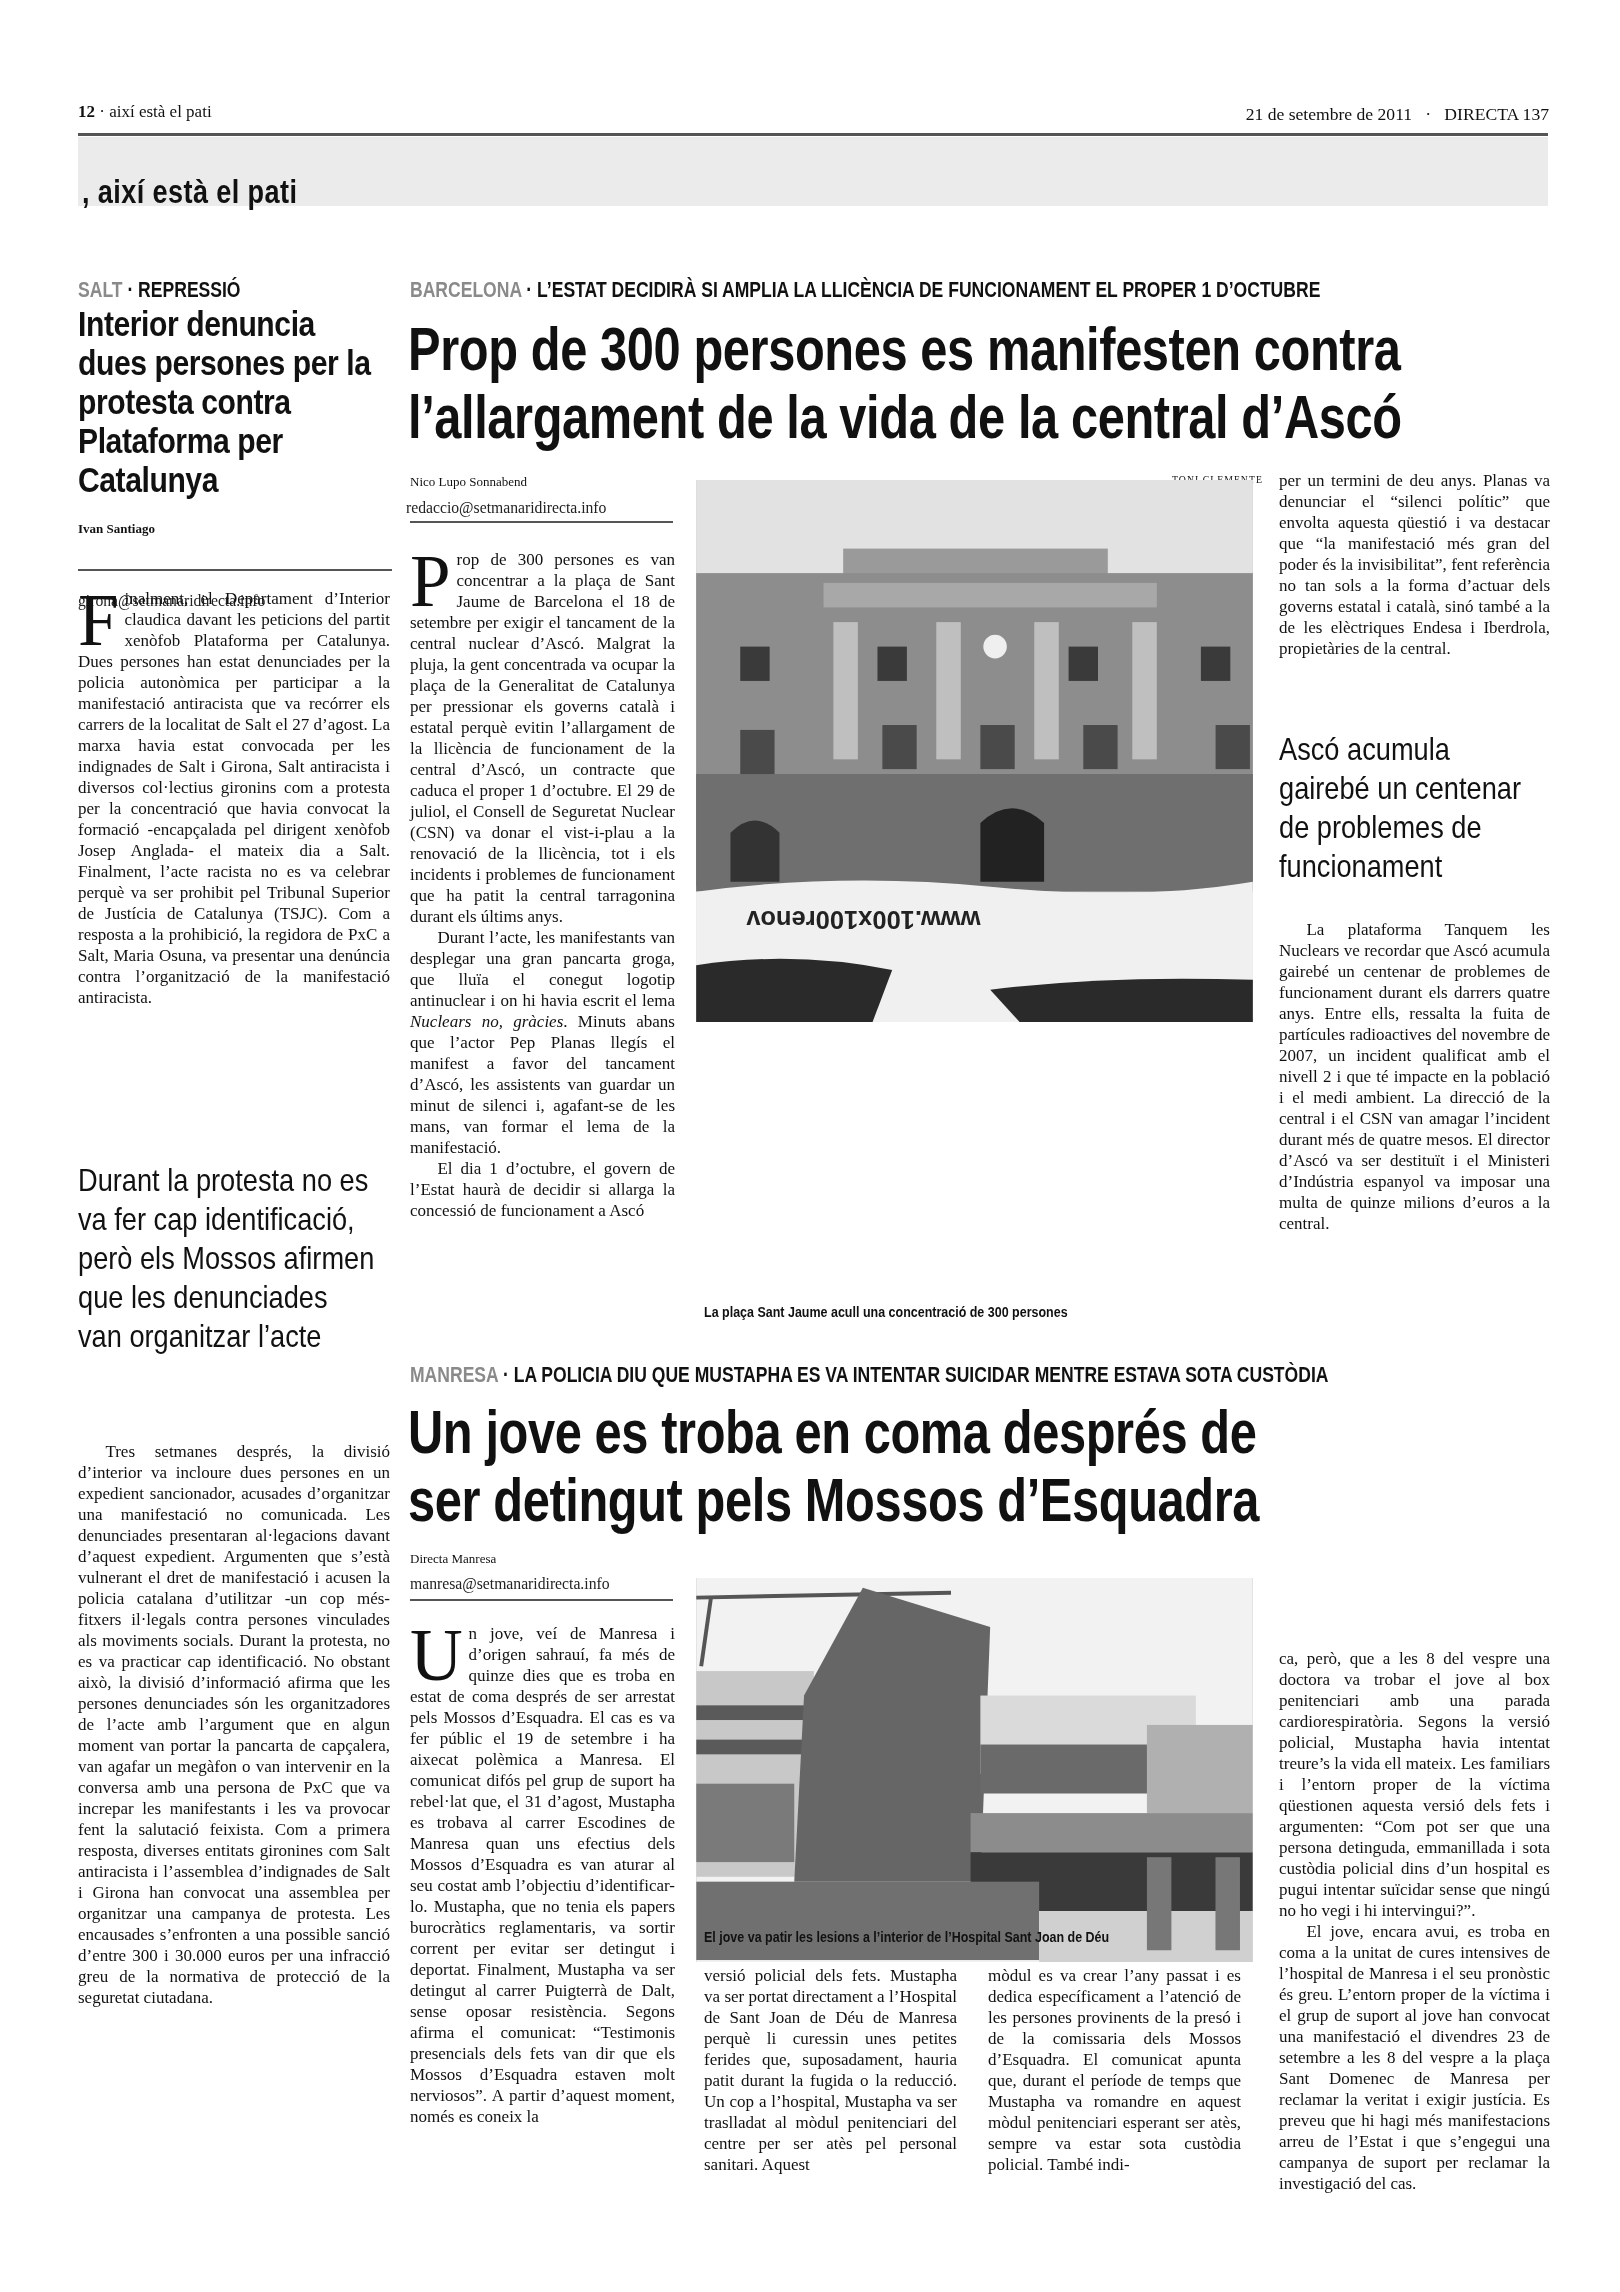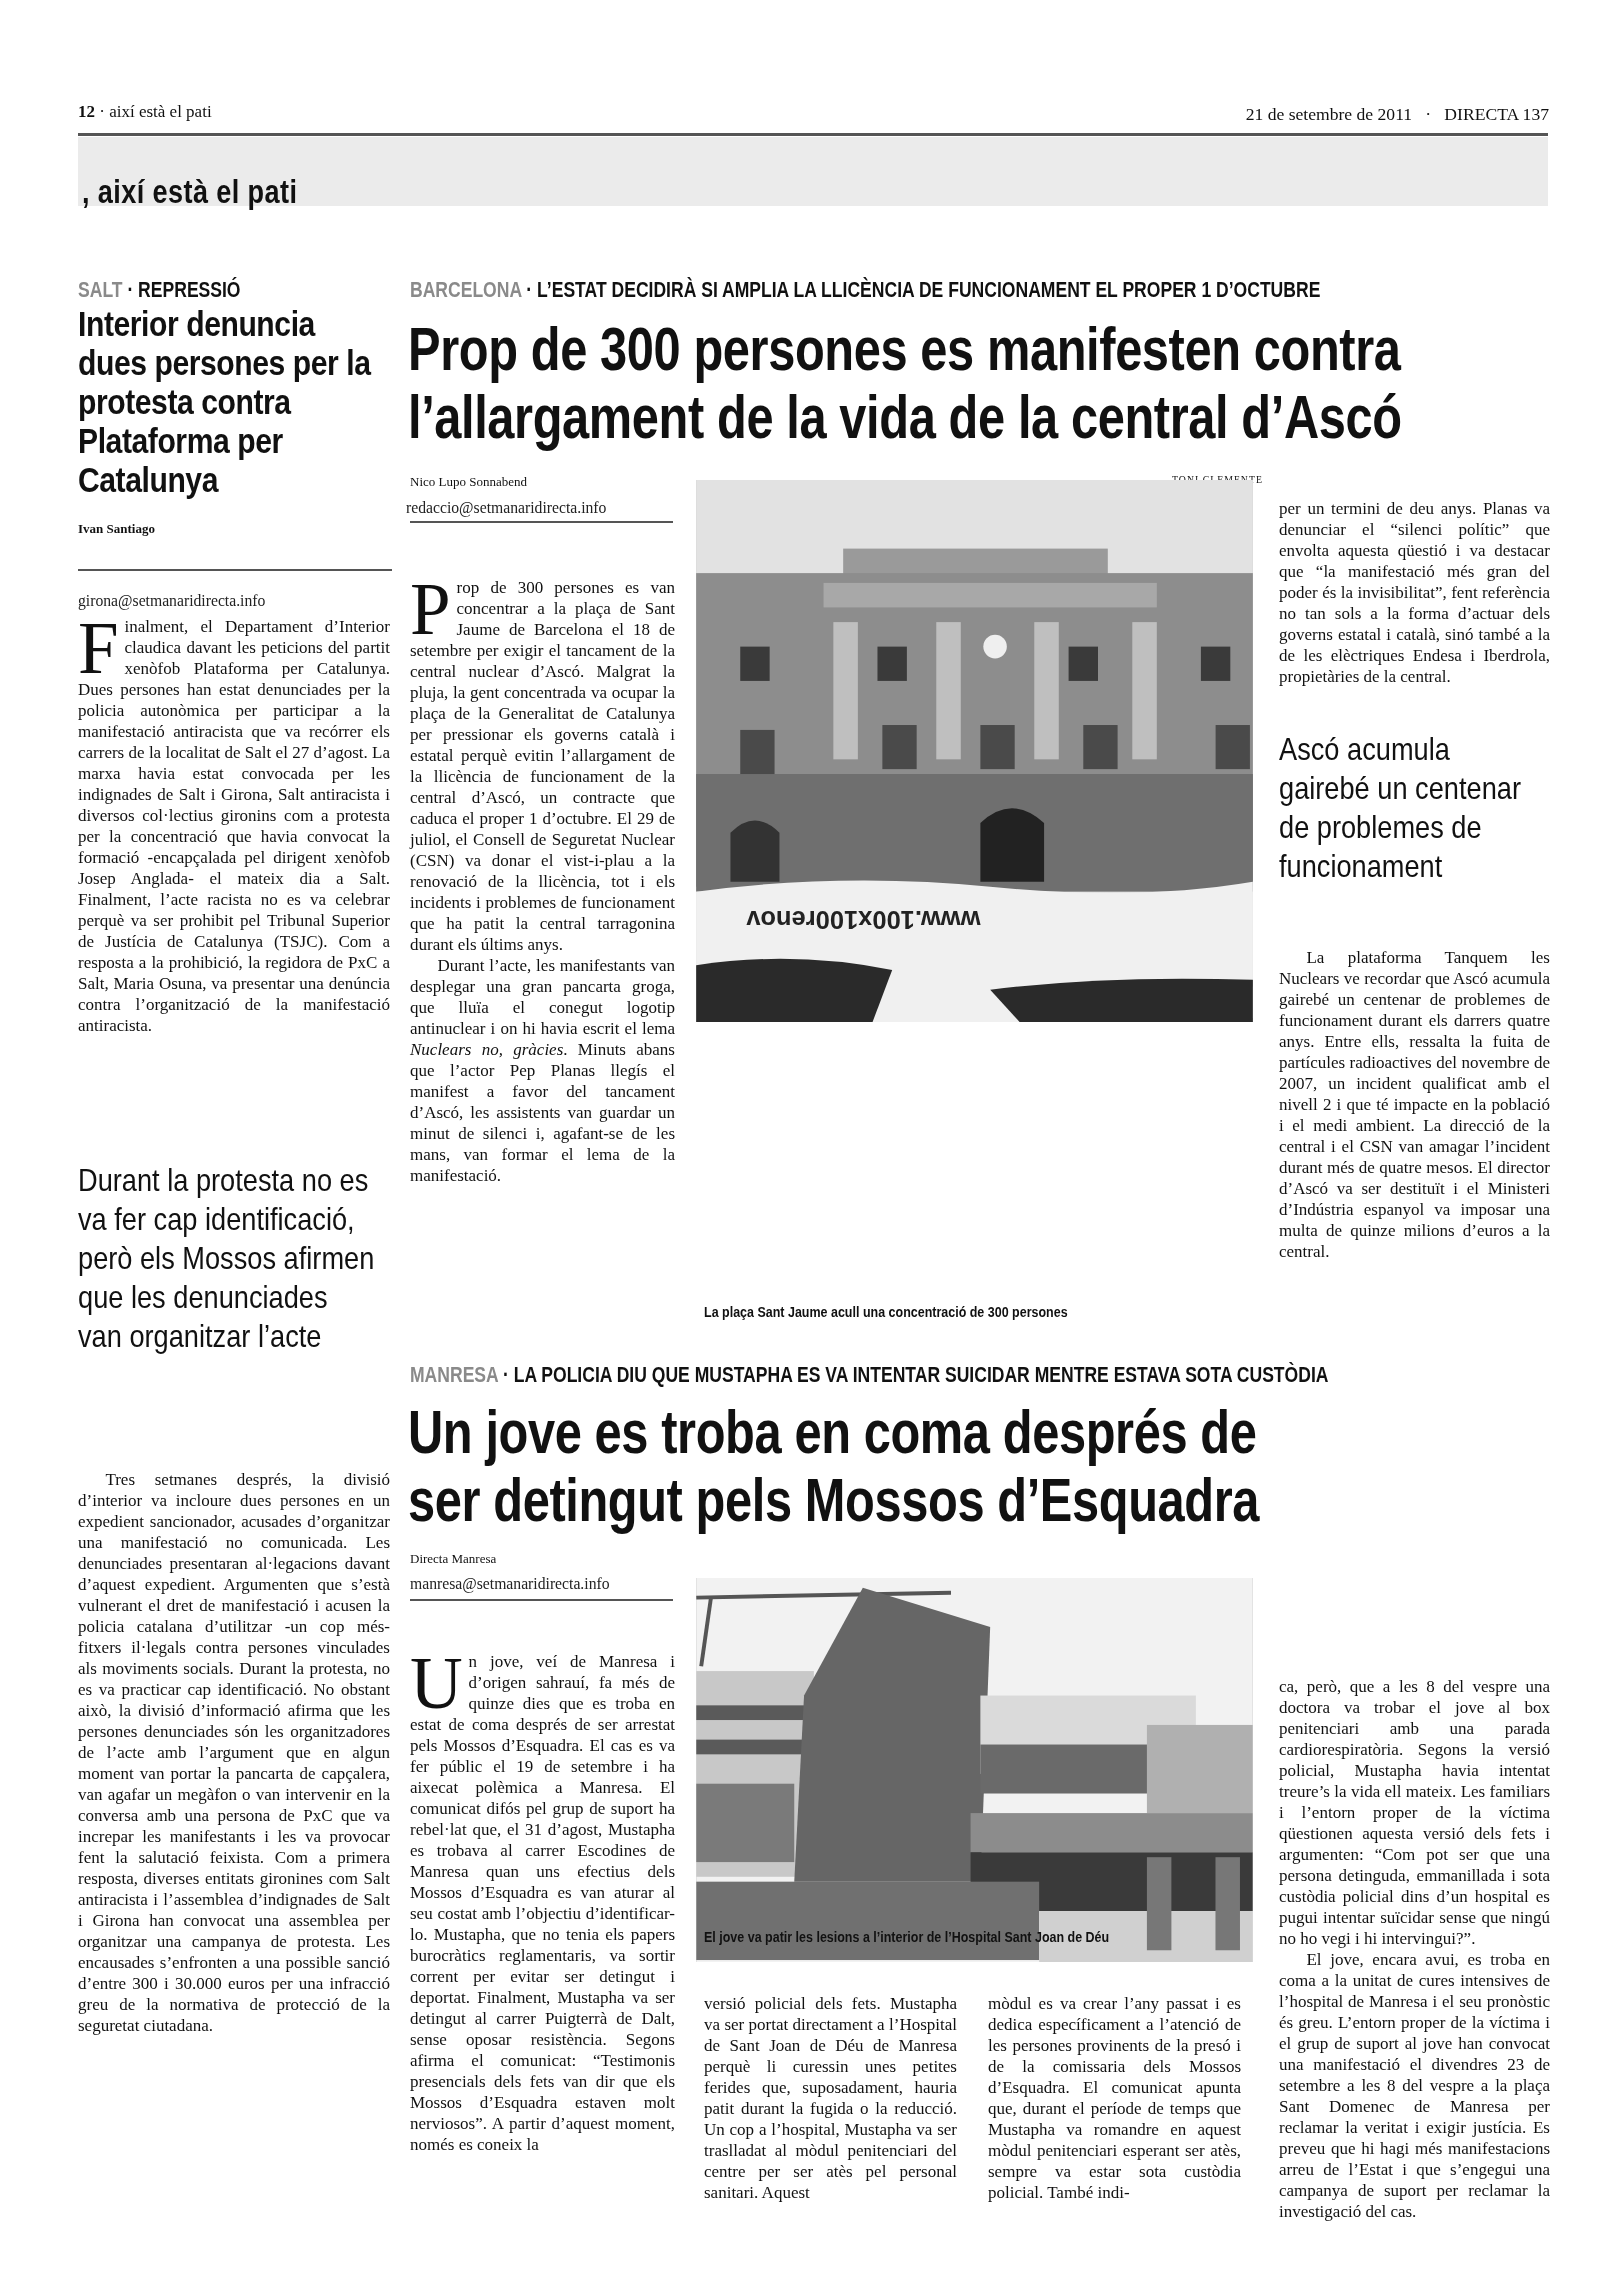--- a/index.html
+++ b/index.html
@@ -24,21 +24,21 @@
 
   
   .lcol { left: 78px; width: 299px; }
   .l-head { top: 304px; font-family: "Liberation Sans", sans-serif; font-weight: bold; font-size: 35px;
             line-height: 39px; letter-spacing: -0.5px; transform: scaleX(0.86); transform-origin: left; width: 348px; }
   .byline-name { font-size: 13px; font-family: "Liberation Serif", serif; font-weight: bold; }
   .byline-mail { font-size: 15.7px; font-family: "Liberation Serif", serif; color: #222; }
   .byrule { height: 2px; background: #555; }
 
   .body { font-family: "Liberation Serif", serif; font-size: 17px; line-height: 21px; text-align: justify;
-          hyphens: manual; margin-top: 28px; }
+          hyphens: manual; }
   .body p { margin: 0; text-indent: 0; }
   .body p.ind { text-indent: 27.4px; }
   .drop { float: left; font-size: 73px; line-height: 57px; padding: 3.9px 5.9px 0 0; font-family: "Liberation Serif", serif; }
 
   .pull { font-family: "Liberation Sans", sans-serif; font-size: 32px; line-height: 39px; transform: scaleX(0.85);
           transform-origin: left; width: 353px; }
 
   
   .big-head { font-family: "Liberation Sans", sans-serif; font-weight: bold; font-size: 61px; line-height: 65px;
               transform: scaleX(0.80); transform-origin: left; white-space: nowrap; letter-spacing: -0.5px; }
@@ -121,20 +121,21 @@
     <path d="M0 495 Q100 480 200 500 L180 553 L0 553 Z" fill="#2a2a2a"></path>
     <path d="M300 520 Q420 505 568 510 L568 553 L330 553 Z" fill="#2a2a2a"></path>
     <text x="10" y="450" font-family="Liberation Sans, sans-serif" font-weight="bold" font-size="26" fill="#222" transform="rotate(180 150 445) scale(1,1)">www.100x100renov</text>
   </svg>
 </div>
 <div class="abs caption" style="left:704px; top:1304px;">La plaça Sant Jaume acull una concentració de 300 persones</div>
 
 <div class="abs body" style="left:410px; top:549px; width:265px;">
   <p><span class="drop">P</span><span>rop de 300 persones es van concentrar a la plaça de Sant Jaume de Barcelona el 18 de setembre per exigir el tancament de la central nuclear d’Ascó. Malgrat la pluja, la gent concentrada va ocupar la plaça de la Generalitat de Catalunya per pressionar els governs català i estatal perquè evitin l’allargament de la llicència de funcionament de la central d’Ascó, un contracte que caduca el proper 1 d’octubre. El 29 de juliol, el Consell de Seguretat Nuclear (CSN) va donar el vist-i-plau a la renovació de la llicència, tot i els incidents i problemes de funcionament que ha patit la central tarragonina durant els últims anys.</span></p>
   <p class="ind"><span>Durant l’acte, les manifestants van desplegar una gran pancarta groga, que lluïa el conegut logotip antinuclear i on hi havia escrit el lema </span><i>Nuclears no, gràcies</i><span>. Minuts abans que l’actor Pep Planas llegís el manifest a favor del tancament d’Ascó, les assistents van guardar un minut de silenci i, agafant-se de les mans, van formar el lema de la manifestació.</span></p>
+  <p class="ind">El dia 1 d’octubre, el govern de l’Estat haurà de decidir si allarga la concessió de funcionament a Ascó</p>
 </div>
 
 <div class="abs body" style="left:1279px; top:470px; width:271px;">
   <p>per un termini de deu anys. Planas va denunciar el “silenci polític” que envolta aquesta qüestió i va destacar que “la manifestació més gran del poder és la invisibilitat”, fent referència no tan sols a la forma d’actuar dels governs estatal i català, sinó també a la de les elèctriques Endesa i Iberdrola, propietàries de la central.</p>
 </div>
 <div class="abs pull" style="left:1279px; top:730px; width:294px;">Ascó acumula gairebé un centenar de problemes de funcionament</div>
 <div class="abs body" style="left:1279px; top:919px; width:271px;">
   <p class="ind">La plataforma Tanquem les Nuclears ve recordar que Ascó acumula gairebé un centenar de problemes de funcionament durant els darrers quatre anys. Entre ells, ressalta la fuita de partícules radioactives del novembre de 2007, un incident qualificat amb el nivell 2 i que té impacte en la població i el medi ambient. La direcció de la central i el CSN van amagar l’incident durant més de quatre mesos. El director d’Ascó va ser destituït i el Ministeri d’Indústria espanyol va imposar una multa de quinze milions d’euros a la central.</p>
 </div>
 

